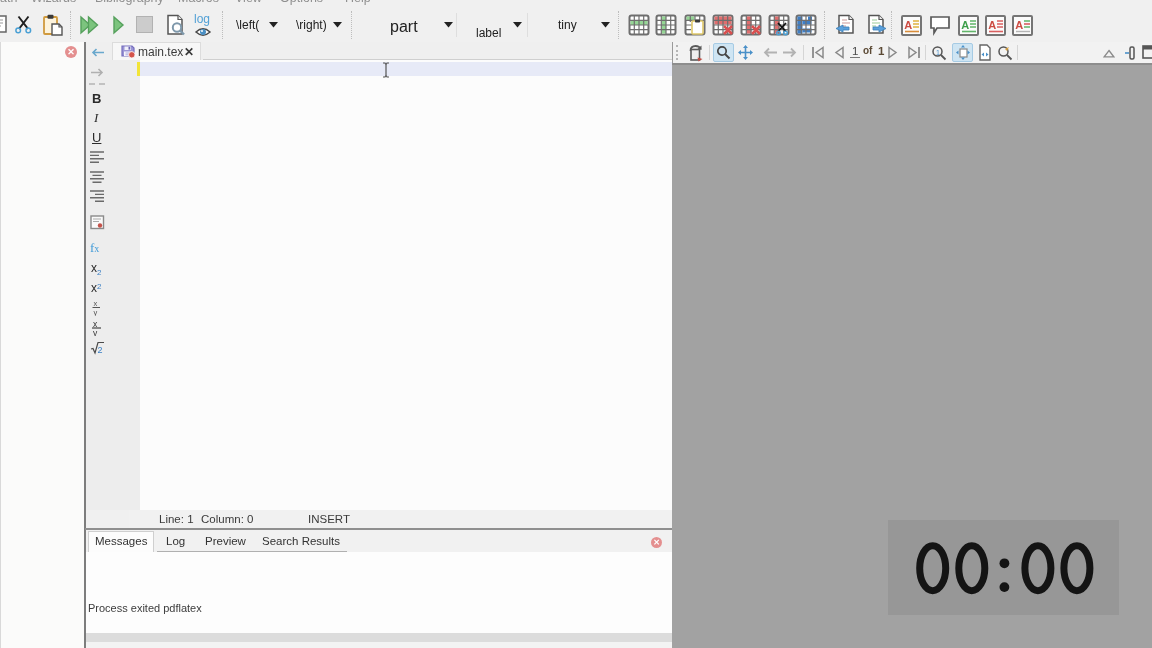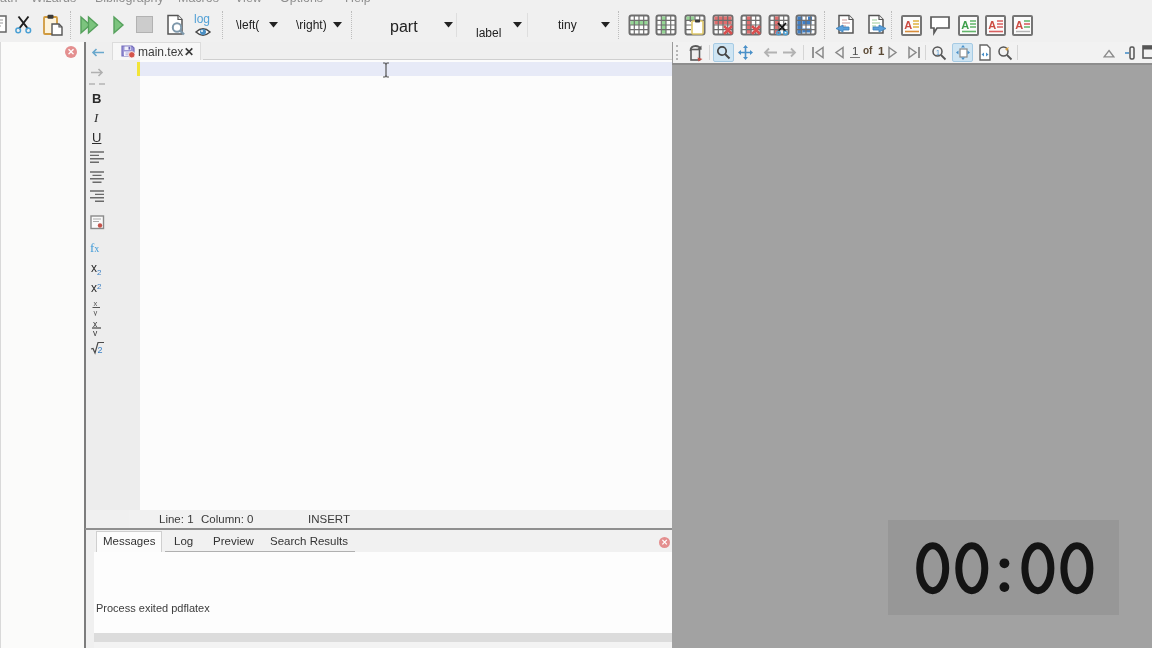--- a/index.html
+++ b/index.html
@@ -298,21 +298,21 @@
   </svg>
 </div>
 
 <div class="abs" style="left:86px;top:510px;width:586px;height:18px;background:#f1f1f1;font-size:11.5px;color:#3a3a3a;margin-left:43px;">
   <span class="abs" style="left:30px;top:3px;">Line: 1</span>
   <span class="abs" style="left:72px;top:3px;">Column: 0</span>
   <span class="abs" style="left:179px;top:3px;">INSERT</span>
 </div>
 <div class="abs" style="left:85px;top:528px;width:587px;height:1.5px;background:#8f8f8f;"></div>
 
-<div class="abs" style="left:86px;top:530px;width:586px;height:118px;background:#fdfdfd;margin-left:8px;">
+<div class="abs" style="left:86px;top:530px;width:586px;height:118px;background:#fdfdfd;">
   <div class="abs" style="left:0;top:0;width:586px;height:22px;background:#f1f1f1;"></div>
   <div class="abs" style="left:71px;top:21px;width:190px;height:1px;background:#b0b0b0;"></div>
   <div class="abs" style="left:2px;top:1px;width:66px;height:21px;background:#fcfcfc;border:1px solid #cfcfcf;border-bottom:none;"></div>
   <span class="abs" style="left:9px;top:5px;font-size:11.5px;color:#333;">Messages</span>
   <span class="abs" style="left:80px;top:5px;font-size:11.5px;color:#333;">Log</span>
   <span class="abs" style="left:119px;top:5px;font-size:11.5px;color:#333;">Preview</span>
   <span class="abs" style="left:176px;top:5px;font-size:11.5px;color:#333;">Search Results</span>
   <div class="abs" style="left:565px;top:7px;width:11px;height:11px;border-radius:6px;background:#e48f8f;color:#fff;font-size:8px;font-weight:bold;text-align:center;line-height:11px;">✕</div>
   <div class="abs" style="left:2px;top:72px;font-size:11px;color:#3c3c3c;">Process exited pdflatex</div>
   <div class="abs" style="left:0px;top:103px;width:586px;height:9px;background:#dcdcdc;"></div>

